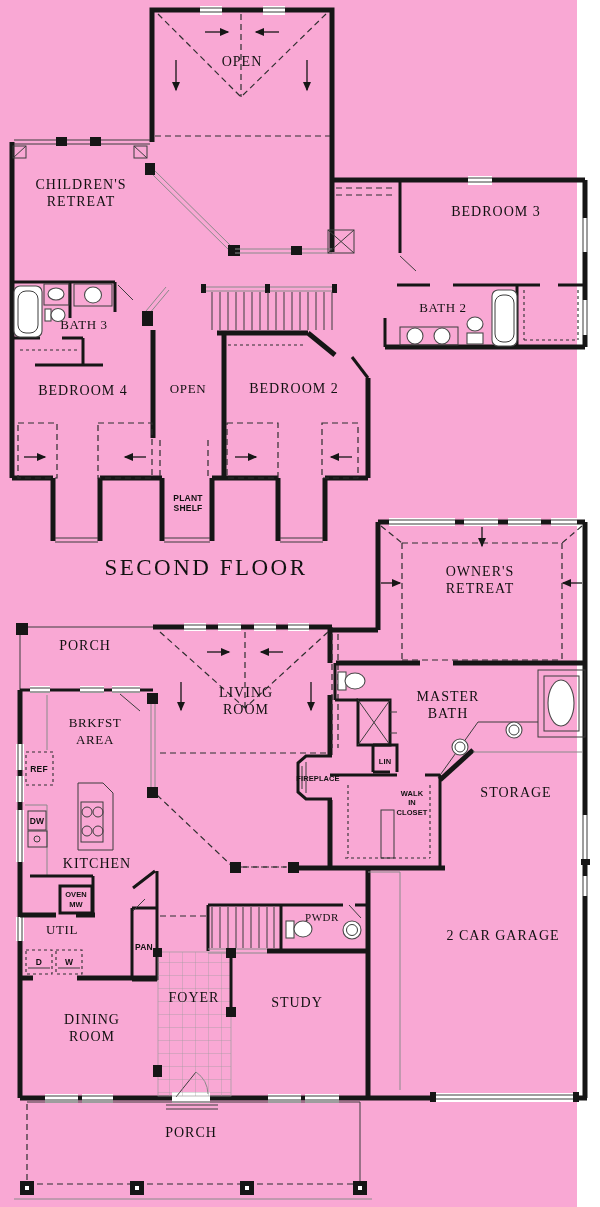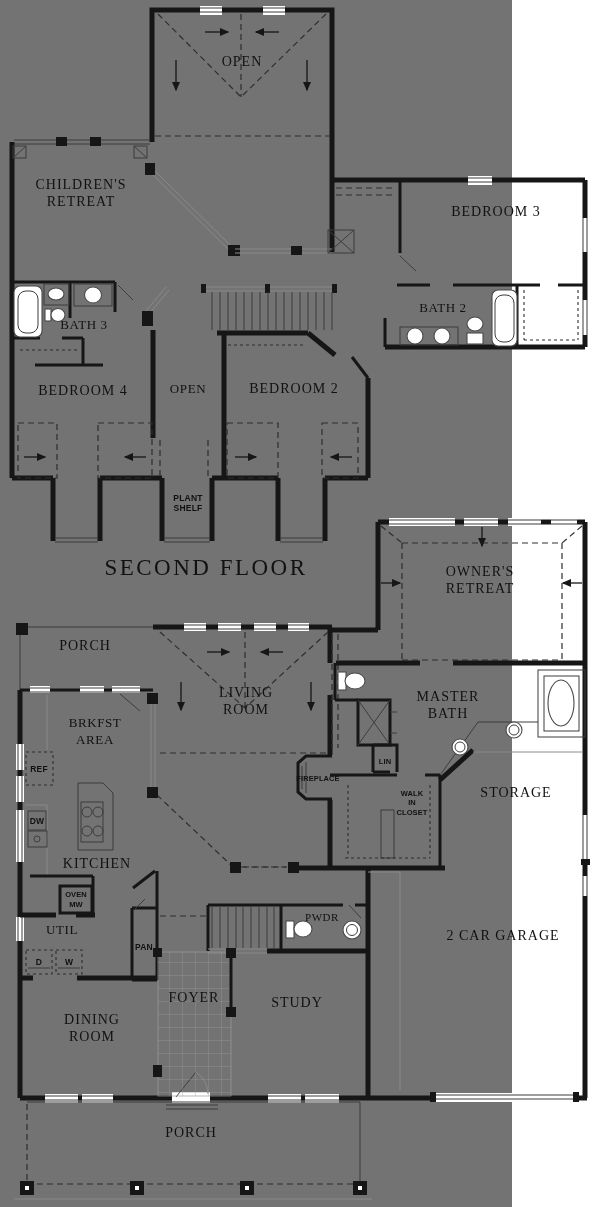--- a/index.html
+++ b/index.html
@@ -1,16 +1,16 @@
 <!DOCTYPE html>
 <html><head>
 <meta charset="utf-8">
 <style>
   html,body{margin:0;padding:0;background:#ffffff;}
-  .stage{width:512px;height:1207px;position:relative;background:#737373;}
+  .stage{width:577px;height:1207px;position:relative;background:#f9a8d4;}
   svg{display:block;}
   
   .w5{stroke:#161616;stroke-width:5;fill:none;stroke-linecap:butt;}
   .w3{stroke:#161616;stroke-width:3;fill:none;stroke-linecap:butt;}
   .t1{stroke:#3d3d3d;stroke-width:1;fill:none;}
   .tg{stroke:#8a8a8a;stroke-width:1;fill:none;}
   .d1{stroke:#2e2e2e;stroke-width:1.2;fill:none;stroke-dasharray:6 4;}
   .d2{stroke:#2e2e2e;stroke-width:1.1;fill:none;stroke-dasharray:3 3;}
   .fx{stroke:#4a4a4a;stroke-width:1.1;fill:#ffffff;}
   .blk{fill:#161616;stroke:none;}

